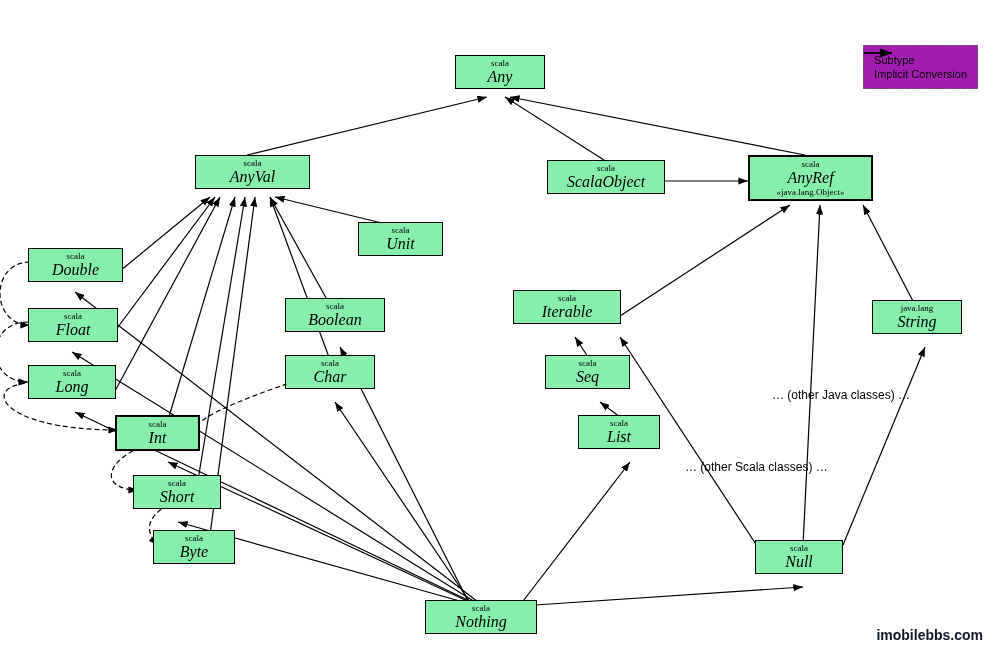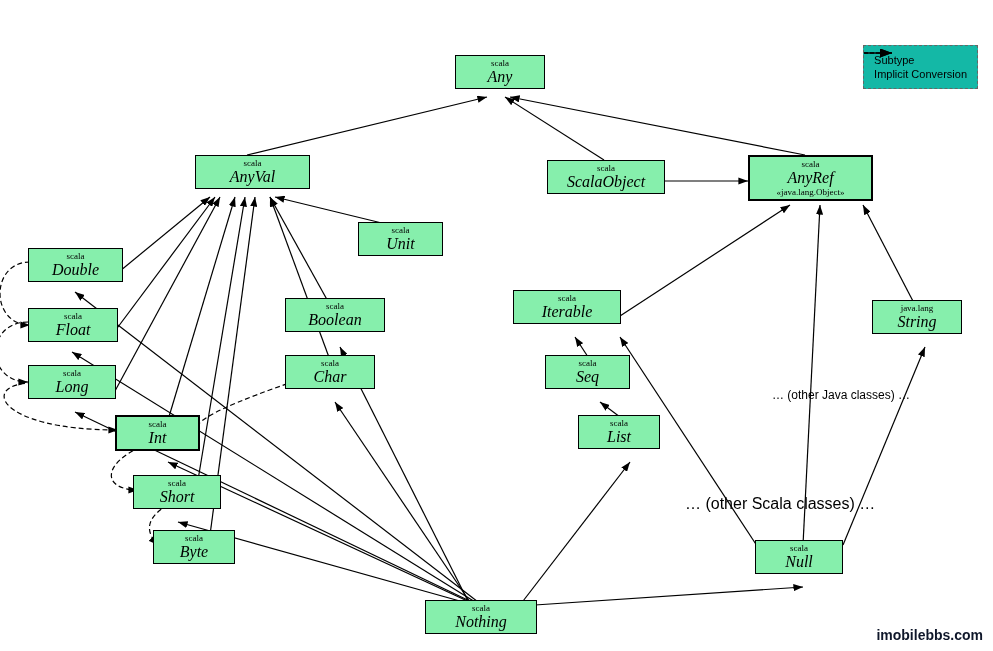--- a/index.html
+++ b/index.html
@@ -49,21 +49,21 @@
       font-size: 14px;
       font-family: Arial, sans-serif;
       font-weight: bold;
     }
     .legend {
       position: absolute;
       top: 45px;
       right: 15px;
       border: 1px dashed #666;
       padding: 6px 10px;
-      background: #14b8a6;
+      background: #a21caf;
       font-size: 11px;
       font-family: Arial, sans-serif;
     }
     .legend-item {
       display: flex;
       align-items: center;
       margin: 2px 0;
     }
   </style>
 </head>
@@ -244,21 +244,21 @@
   <span class="pkg">scala</span>
   <span class="name">Null</span>
 </div>
 
 <div class="node" style="left:425px;top:600px;width:112px;">
   <span class="pkg">scala</span>
   <span class="name">Nothing</span>
 </div>
 
 <div style="position:absolute;left:772px;top:388px;font-size:12px;font-family:Arial,sans-serif;">… (other Java classes) …</div>
-<div style="position:absolute;left:685px;top:460px;font-size:16px;font-family:Arial,sans-serif;margin-top:35px;">… (other Scala classes) …</div>
+<div style="position:absolute;left:685px;top:460px;font-size:12px;font-family:Arial,sans-serif;">… (other Scala classes) …</div>
 
 <div class="legend">
   <div class="legend-item">
     <svg width="36" height="14" style="margin-right:5px;">
       <line x1="0" y1="7" x2="28" y2="7" stroke="#000" stroke-width="1.5" marker-end="url(#arrowhead)"></line>
     </svg>
     <span>Subtype</span>
   </div>
   <div class="legend-item">
     <svg width="36" height="14" style="margin-right:5px;">

